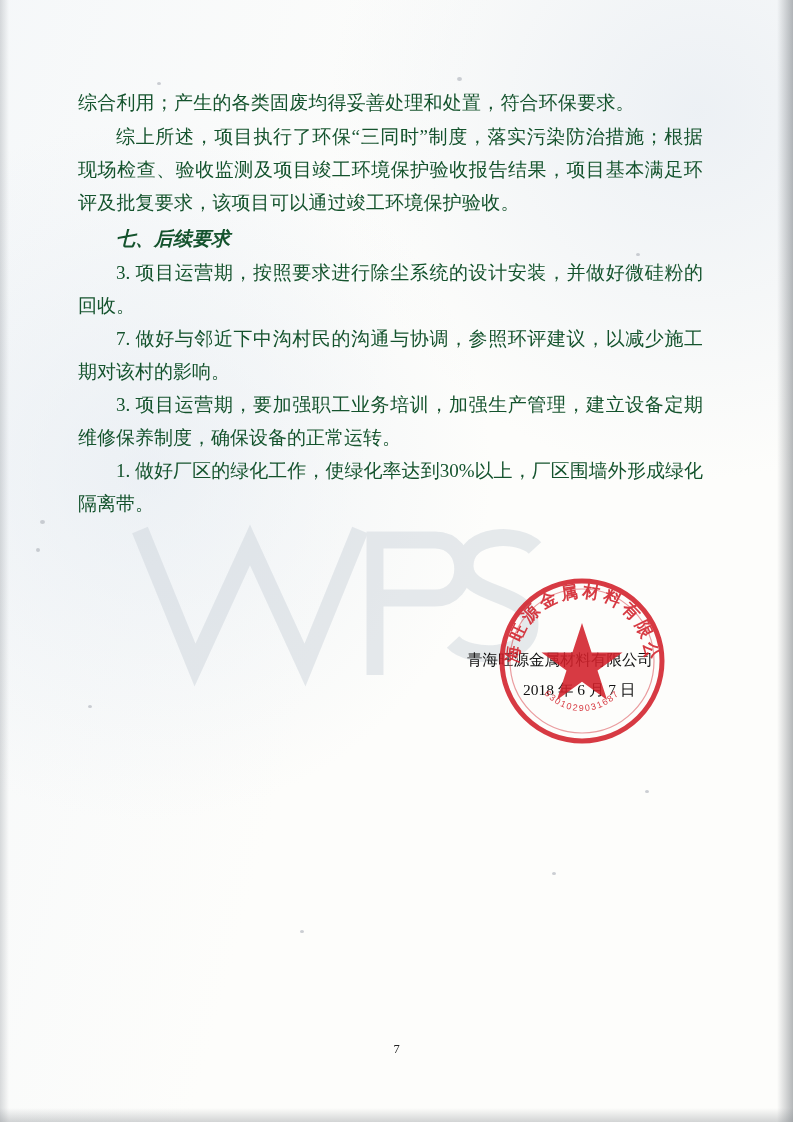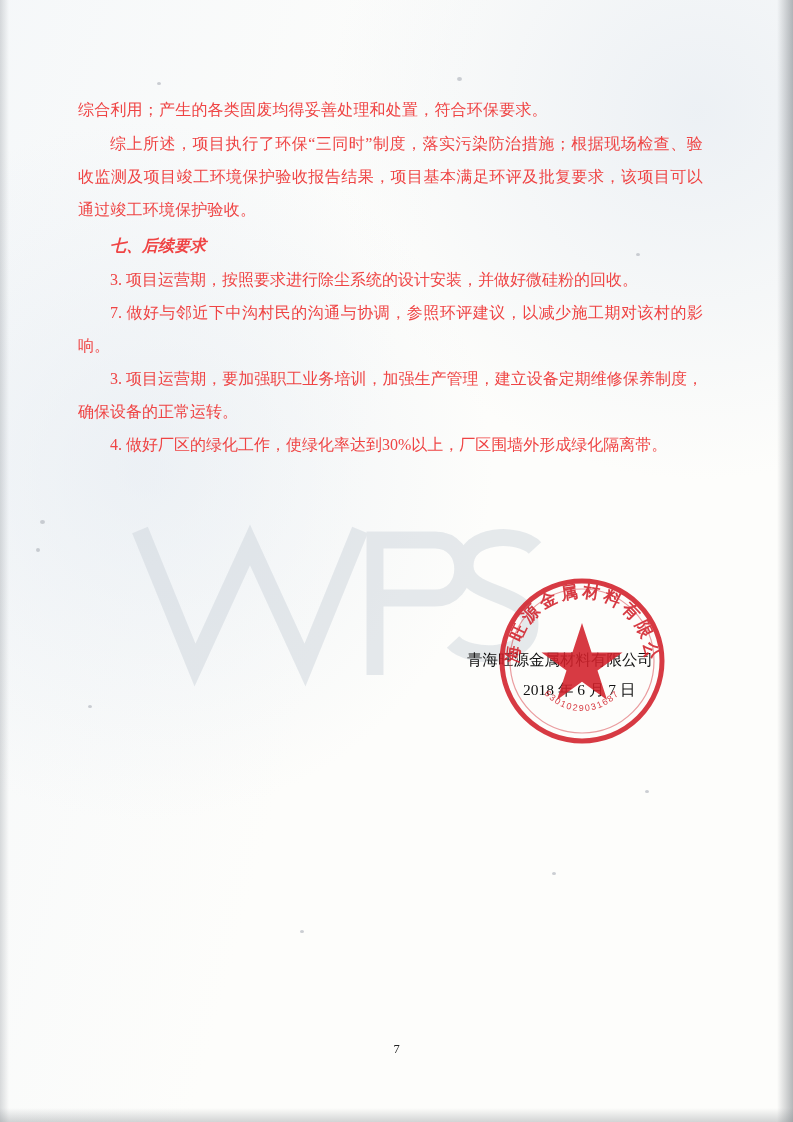--- a/index.html
+++ b/index.html
@@ -62,24 +62,24 @@
     top: 470px;
     width: 430px;
     height: 250px;
     pointer-events: none;
     opacity: 0.5;
   }
 
   .content {
     position: absolute;
     left: 78px;
-    top: 93px;
+    top: 86px;
     width: 625px;
-    color: #ef4444;
-    font-size: 16px;
+    color: #14532d;
+    font-size: 19px;
     line-height: 33px;
   }
   .para {
     margin: 0 0 1px 0;
     text-align: justify;
     text-justify: inter-ideograph;
     letter-spacing: 0.2px;
   }
   .indent2 {
     text-indent: 2em;
@@ -168,21 +168,21 @@
     </svg>
   </div>
 
   <div class="content">
     <p class="para">综合利用；产生的各类固废均得妥善处理和处置，符合环保要求。</p>
     <p class="para indent2">综上所述，项目执行了环保“三同时”制度，落实污染防治措施；根据现场检查、验收监测及项目竣工环境保护验收报告结果，项目基本满足环评及批复要求，该项目可以通过竣工环境保护验收。</p>
     <p class="heading">七、后续要求</p>
     <p class="item">3. 项目运营期，按照要求进行除尘系统的设计安装，并做好微硅粉的回收。</p>
     <p class="item">7. 做好与邻近下中沟村民的沟通与协调，参照环评建议，以减少施工期对该村的影响。</p>
     <p class="item">3. 项目运营期，要加强职工业务培训，加强生产管理，建立设备定期维修保养制度，确保设备的正常运转。</p>
-    <p class="item">4. 做好厂区的绿化工作，使绿化率达到30%以上，厂区围墙外形成绿化隔离带。</p>
+    <p class="item">1. 做好厂区的绿化工作，使绿化率达到30%以上，厂区围墙外形成绿化隔离带。</p>
   </div>
 
   <div class="sign-block">
     <div class="sign-name">青海旺源金属材料有限公司</div>
     <div class="sign-date">2018 年 6 月 7 日</div>
   </div>
 
   <div class="stamp">
     <svg viewBox="0 0 176 176" width="176" height="176" aria-hidden="true">
       <defs>

